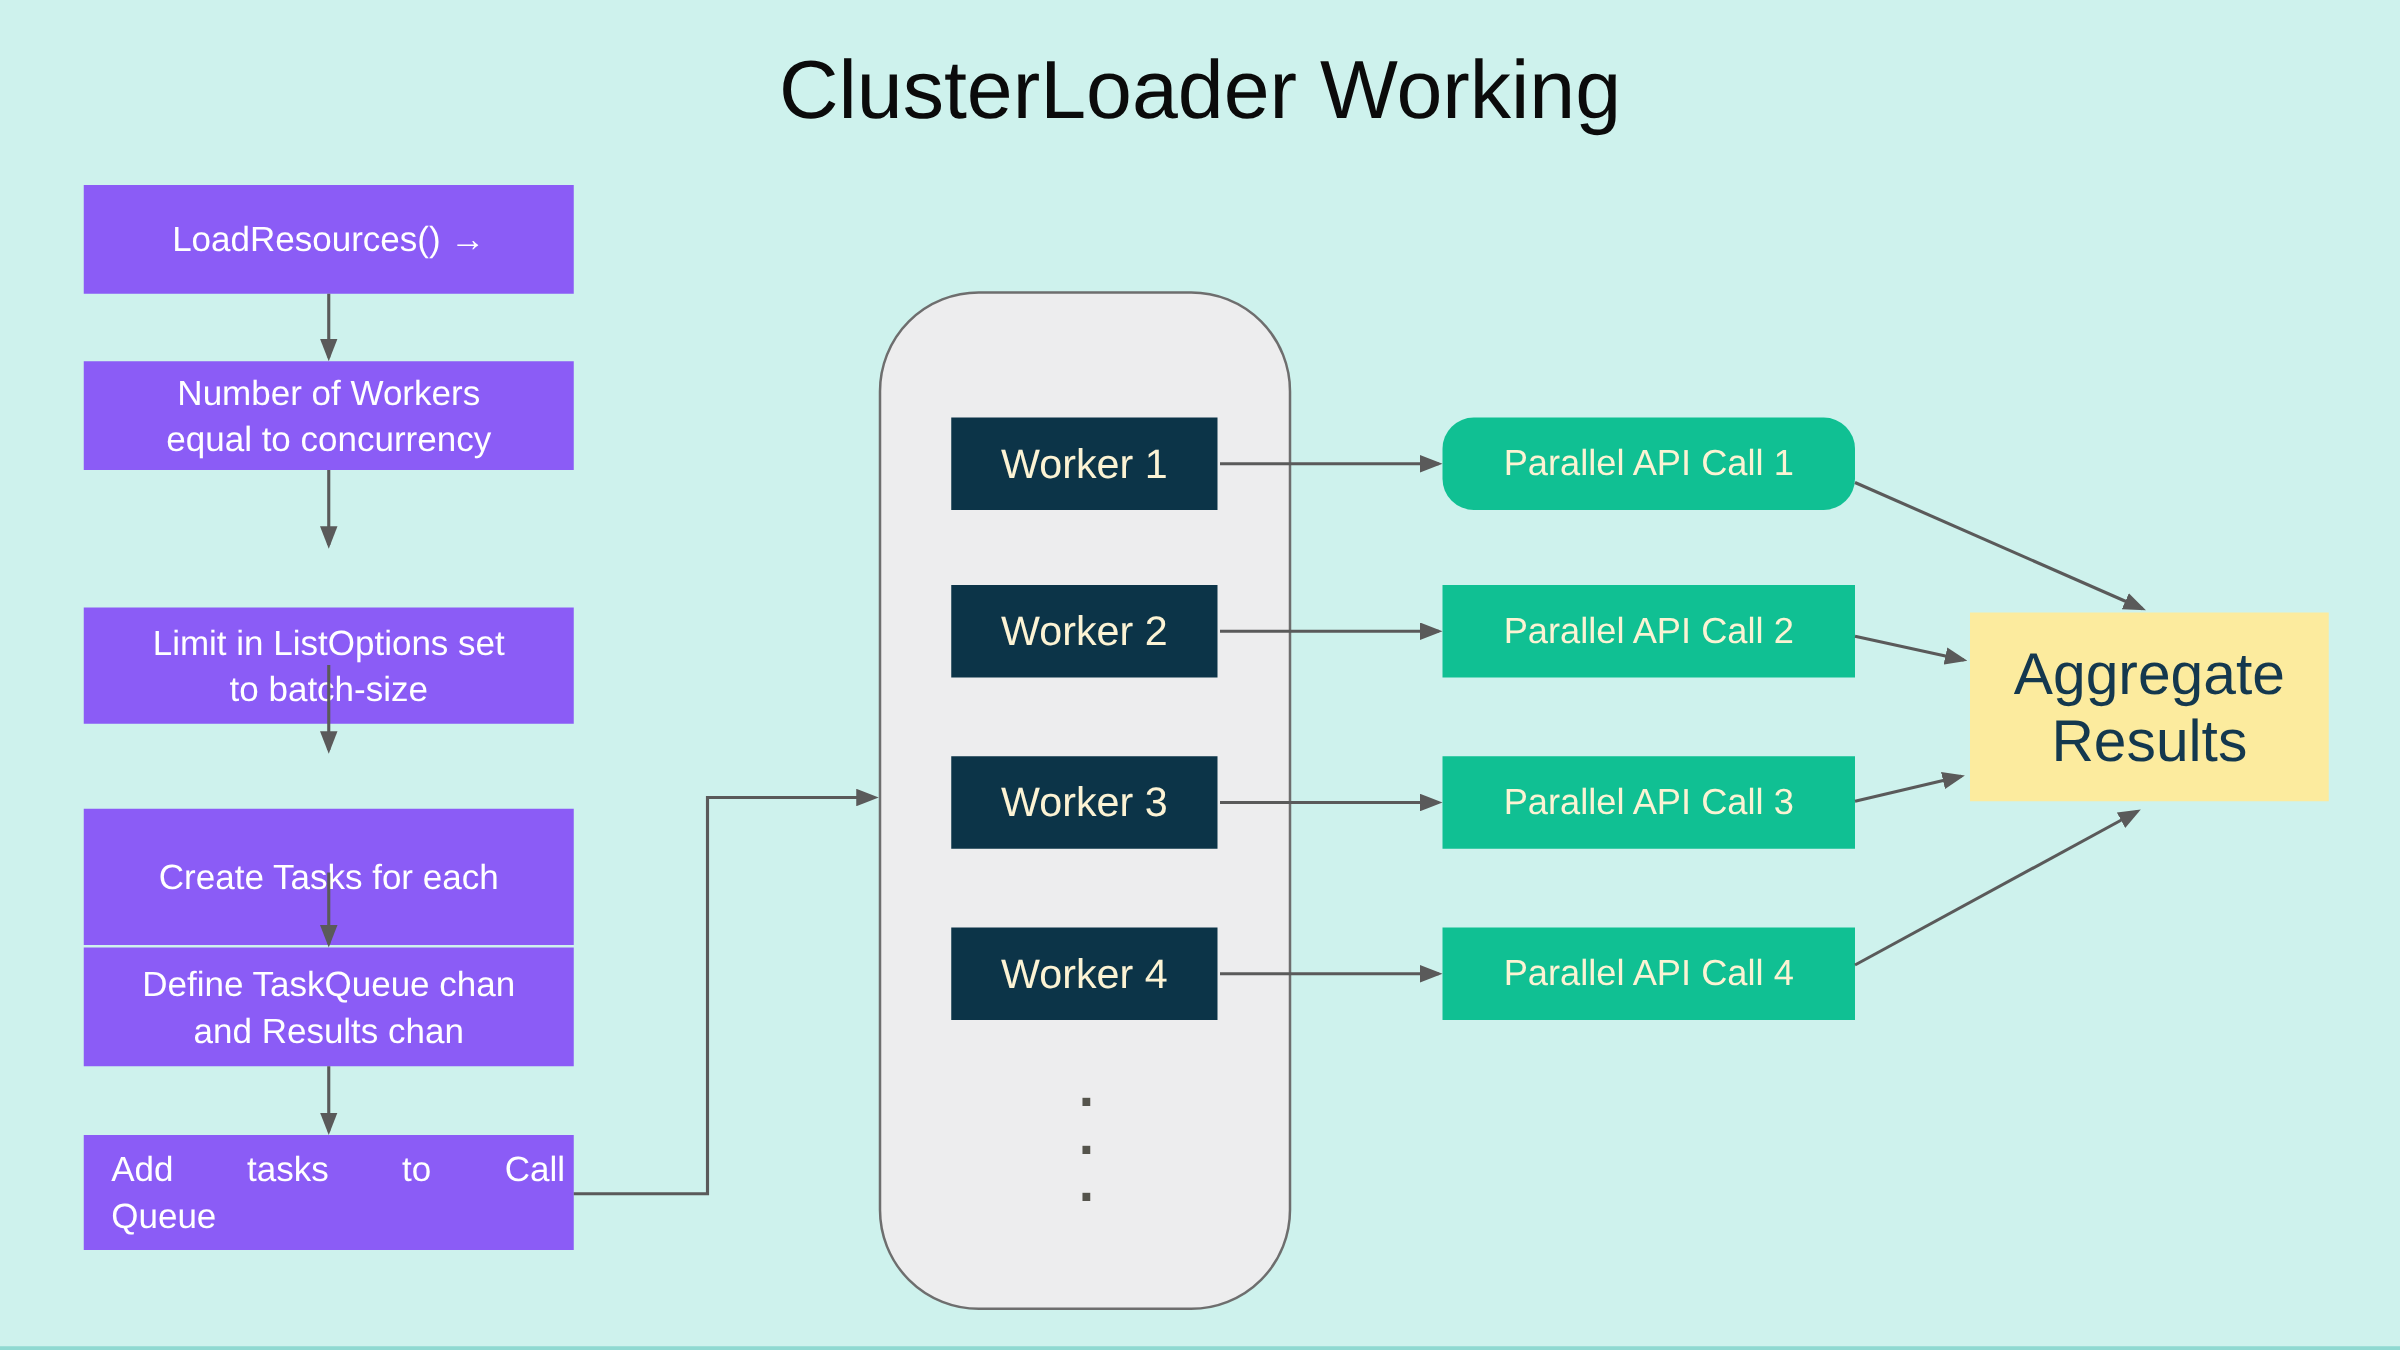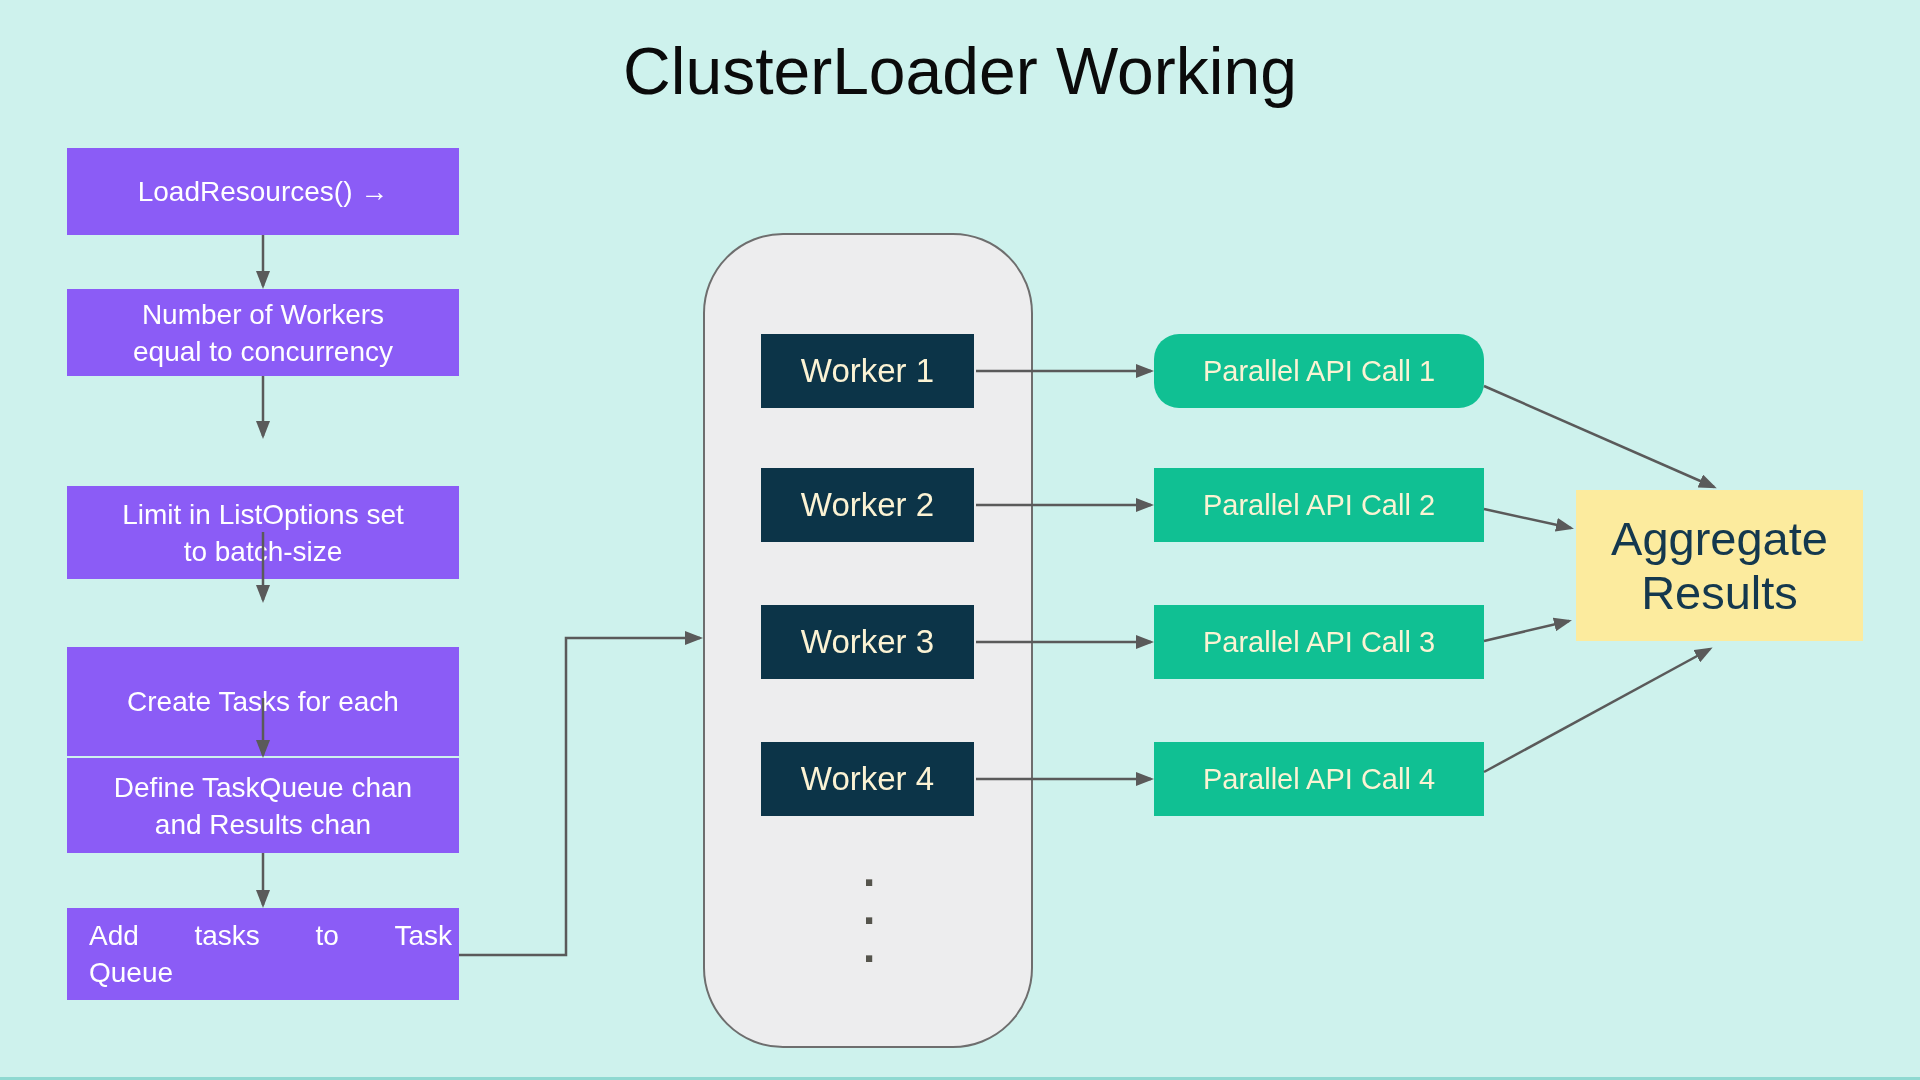--- a/index.html
+++ b/index.html
@@ -126,21 +126,21 @@
 </div>
 <div class="abs step" style="top:758px;height:95px;">
   <span class="ln">Define TaskQueue chan</span>
   <span class="ln">and Results chan</span>
 </div>
 <div class="abs step step-justified" style="top:908px;height:92px;">
   <div class="jrow">
     <span>Add</span>
     <span>tasks</span>
     <span>to</span>
-    <span>Task</span>
+    <span>Call</span>
   </div>
   <div>Queue</div>
 </div>
 
 <div id="pool" class="abs"></div>
 
 <div class="abs worker" style="top:334px;">
   <span>Worker 1</span>
 </div>
 <div class="abs worker" style="top:468px;">

